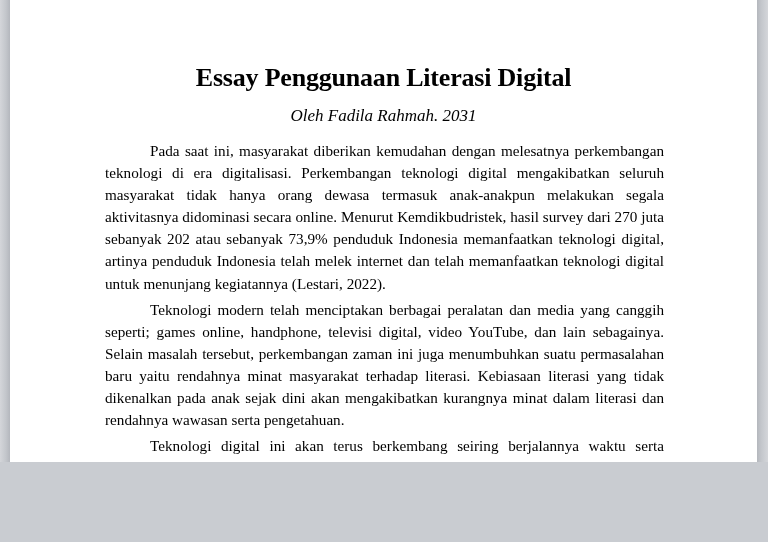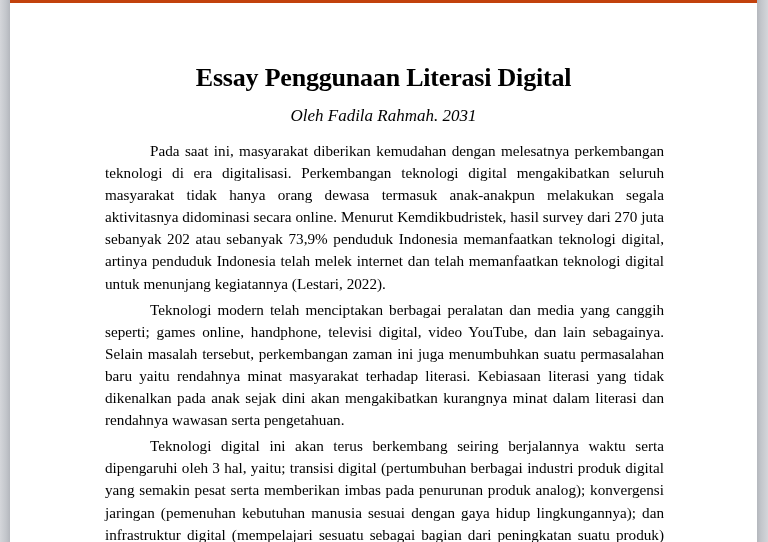--- a/index.html
+++ b/index.html
@@ -6,23 +6,23 @@
       margin: 0;
       padding: 0;
       width: 768px;
       height: 542px;
       overflow: hidden;
       background: #c9ccd1;
     }
     .viewport {
       position: relative;
       width: 768px;
-      height: 542px;
+      height: 462px;
       overflow: hidden;
-      background: #c2410c;
+      background: #ffffff;
     }
     .shadow-left {
       position: absolute;
       left: 0; top: 0;
       width: 10px; height: 542px;
       background: linear-gradient(to right, #d4d6da 0px, #c3c6cb 6px, #b4b7bd 10px);
     }
     .shadow-right {
       position: absolute;
       left: 757px; top: 0;

